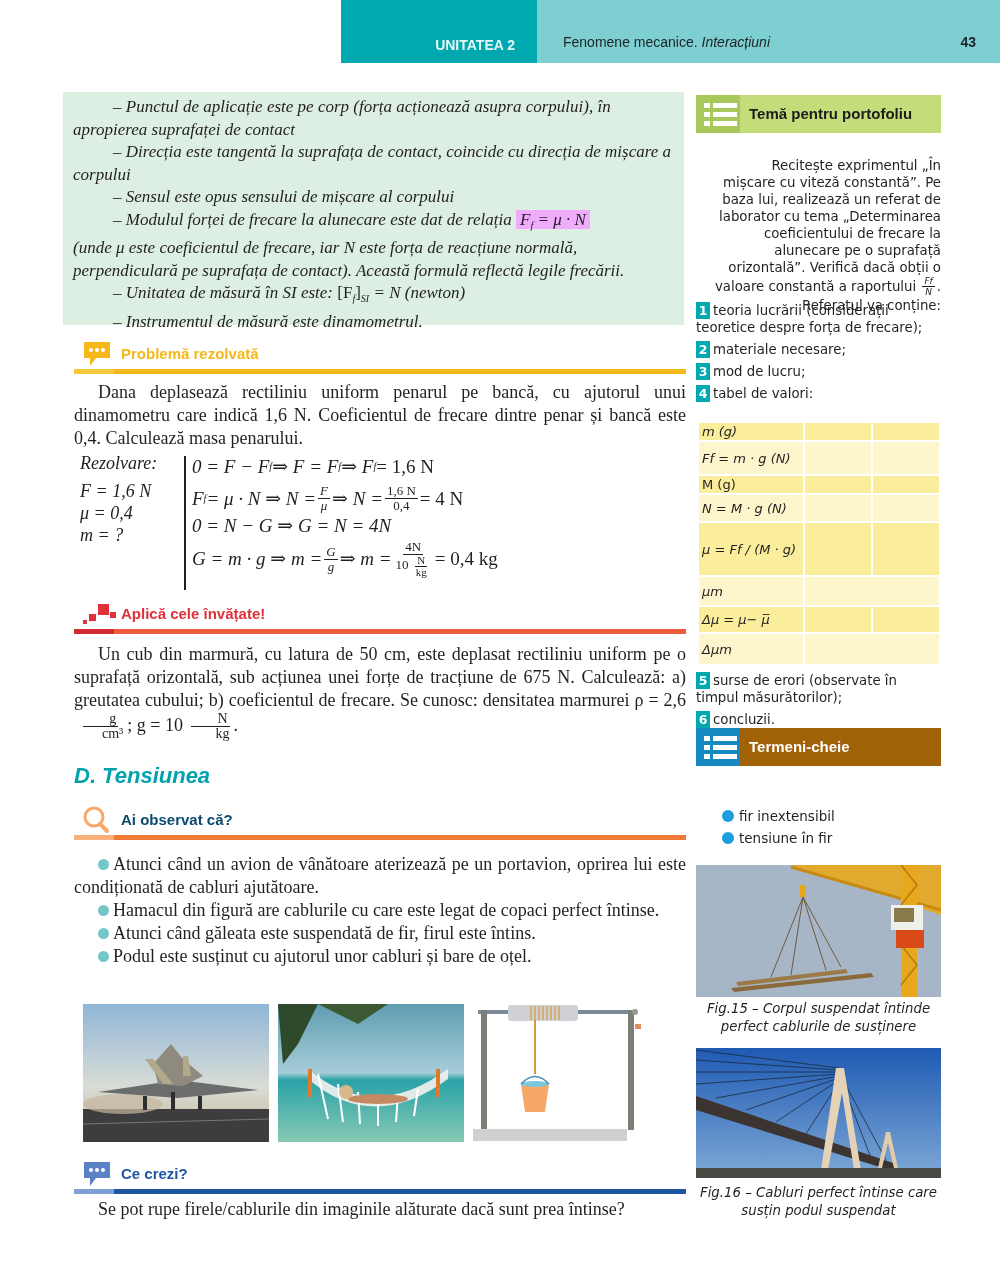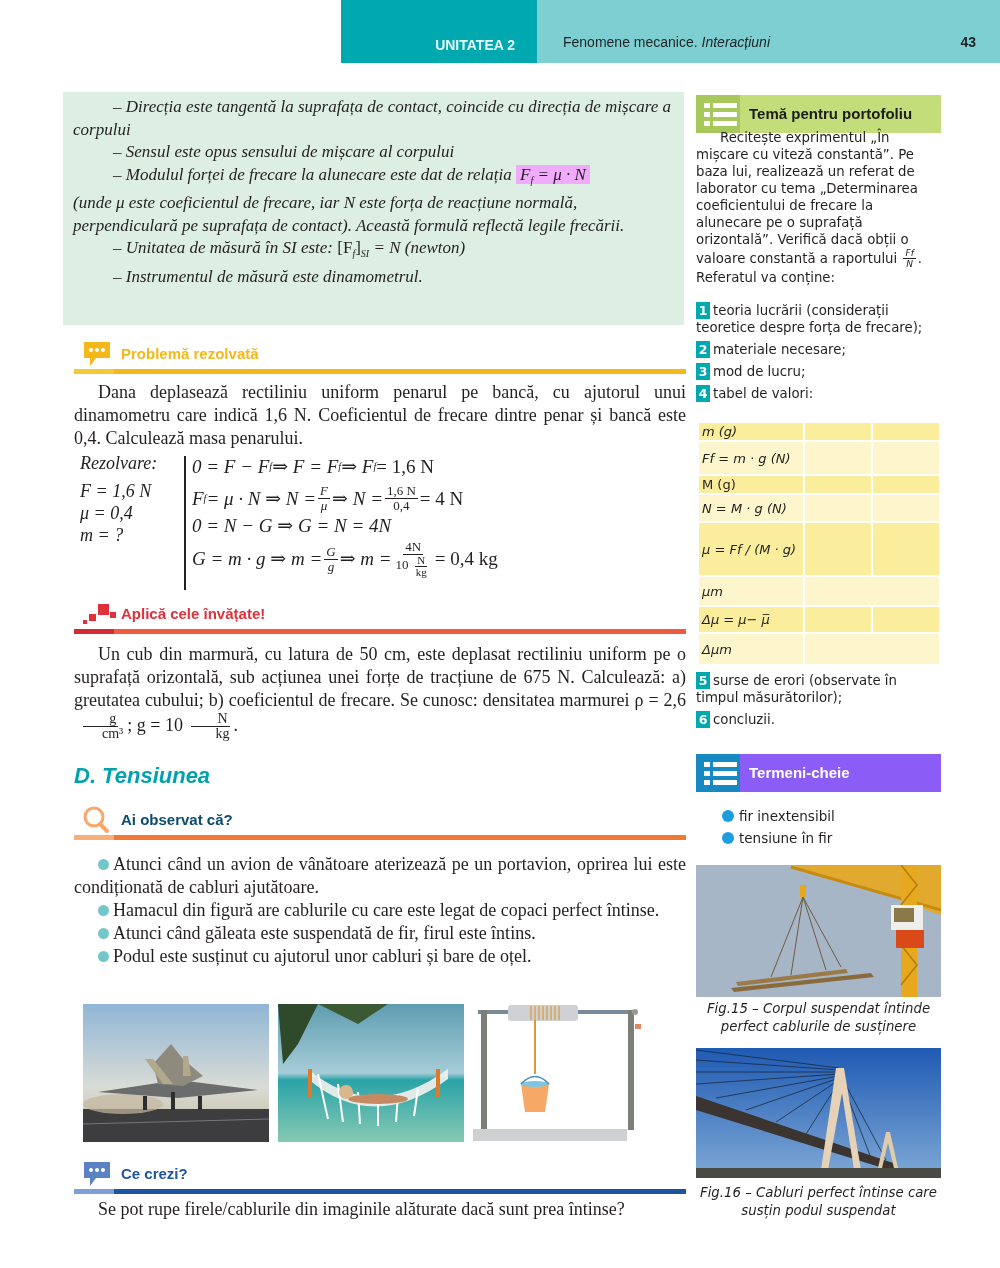--- a/index.html
+++ b/index.html
@@ -79,20 +79,21 @@
 
 <div class="hdr-unit">
     <span>UNITATEA 2</span>
   </div>
 <div class="hdr-chap">
   <span>Fenomene mecanice. </span><i>Interacțiuni</i>
   <span class="hdr-page">43</span>
 </div>
 
 <div class="green-box">
+  <p>– Punctul de aplicație este pe corp (forța acționează asupra corpului), în apropierea suprafaței de contact</p>
   <p>– Direcția este tangentă la suprafața de contact, coincide cu direcția de mișcare a corpului</p>
   <p>– Sensul este opus sensului de mișcare al corpului</p>
   <p>
     <span>– Modulul forței de frecare la alunecare este dat de relația</span>
     <span class="hl"><span>F</span><span class="sub">f</span><span> =  μ · N</span></span>
   </p>
   <p style="text-indent:0">(unde μ este coeficientul de frecare, iar N este forța de reacțiune normală, perpendiculară pe suprafața de contact). Această formulă reflectă legile frecării.</p>
   <p><span>– Unitatea de măsură în SI este: </span><span style="font-style:normal">[F</span><span class="sub">f</span><span style="font-style:normal">]</span><span class="sub">SI</span><span> = N (newton)</span></p>
   <p>– Instrumentul de măsură este dinamometrul.</p>
 </div>
@@ -292,21 +293,21 @@
         <b style="width:24px"></b>
       </span>
     <span>
         <b style="width:6px"></b>
         <b style="width:24px"></b>
       </span>
   </div>
   <span class="t" style="color:#1c1c1c">Temă pentru portofoliu</span>
 </div>
 
-<div class="rc" style="top:129px;text-indent:24px;text-align:left">
+<div class="rc" style="top:157px;text-indent:24px;text-align:right">
   <span>Recitește exprimentul „În mișcare cu viteză constantă”. Pe baza lui, realizează un referat de laborator cu tema „Determinarea coeficientului de frecare la alunecare pe o suprafață orizontală”. Verifică dacă obții o valoare constantă a raportului</span>
   <span class="frac it" style="font-size:9px;line-height:10px;text-indent:0">
       <span class="num">Ff</span>
       <span class="den">N</span>
     </span><span>. Referatul va conține:</span>
 </div>
 
 <div class="rc" style="top:302px;">
   <div class="rc-item"><span class="num-badge">1</span><span>teoria lucrării (considerații teoretice despre forța de frecare);</span></div>
   <div class="rc-item"><span class="num-badge">2</span><span>materiale necesare;</span></div>
@@ -355,21 +356,21 @@
         <td class="light" colspan="2"></td>
       </tr>
 </tbody>
   </table>
 
 <div class="rc" style="top:672px;">
   <div class="rc-item"><span class="num-badge">5</span><span>surse de erori (observate în timpul măsurătorilor);</span></div>
   <div class="rc-item"><span class="num-badge">6</span><span>concluzii.</span></div>
 </div>
 
-<div class="rc-head" style="top:754px;background:#8b5cf6">
+<div class="rc-head" style="top:728px;background:#a16207">
   <div class="ico" style="background:#1789c2">
     <span>
         <b style="width:6px"></b>
         <b style="width:24px"></b>
       </span>
     <span>
         <b style="width:6px"></b>
         <b style="width:24px"></b>
       </span>
     <span>

